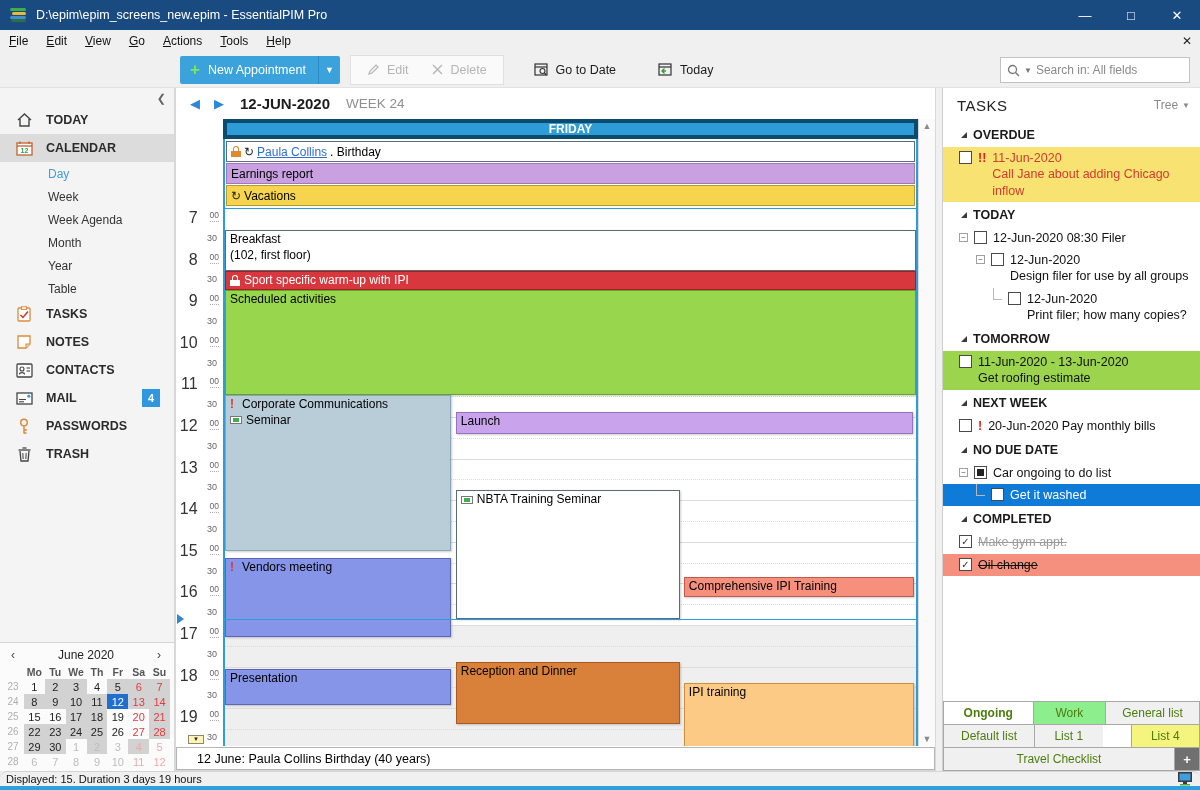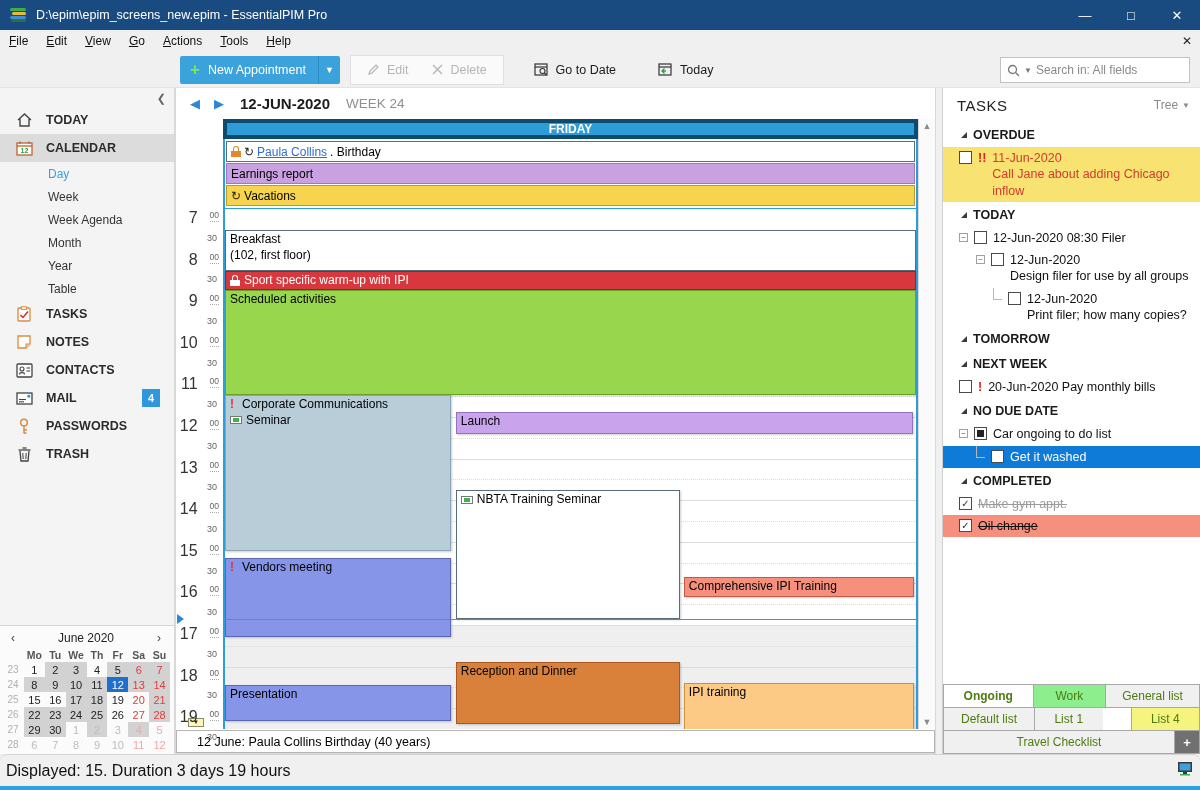--- a/index.html
+++ b/index.html
@@ -121,21 +121,21 @@
   .titem.sel { background:#0d7bd7; color:#fff; }
   .strike { text-decoration:line-through; }
   .tp-tabs { flex:0 0 auto; }
   .tabrow { display:flex; height:23px; }
   .tab { flex:1; border:1px solid #a8a8a8; border-right-width:0; background:#f0f0f0; font-size:12px; display:flex; align-items:center; justify-content:center; color:#4d7c0f; margin-top:-1px; }
   .tabrow .tab:last-child { border-right-width:1px; }
   .tab.active { background:#fff; font-weight:bold; }
   .tab.plus { flex:0 0 26px; background:#707070; color:#fff; font-weight:bold; font-size:13px; }
 
   
-  .statusbar { height:32px; background:#f0f0f0; border-top:1px solid #d4d4d4; display:flex; align-items:center; font-size:16px; color:#111; padding:0 6px; flex:0 0 auto;border-radius:7px; }
+  .statusbar { height:15px; background:#f0f0f0; border-top:1px solid #d4d4d4; display:flex; align-items:center; font-size:11px; color:#111; padding:0 6px; flex:0 0 auto;border-radius:7px; }
   .statusbar .right { margin-left:auto; }
 </style>
 </head>
 <body>
 
 <div class="window">
 
   <div class="titlebar">
     <span class="app-icon">
       <span style="top:0;background:#3fae49;"></span>
@@ -546,21 +546,21 @@
                   <div style="display: flex; align-items: center; gap: 4px;">
                     <span class="bang">!</span>
                     <span>Vendors meeting</span>
                   </div>
                 </div>
                 <div class="event" style="left: 66.4%; width: 33.3%; top: 368px; height: 20px; background: rgb(246, 143, 124); border-color: rgb(192, 91, 74); color: rgb(0, 0, 0);">
                   <div style="display: flex; align-items: center; gap: 4px;">
                     <span>Comprehensive IPI Training</span>
                   </div>
                 </div>
-                <div class="event" style="left: 0%; width: 32.7%; top: 476px; height: 36px; background: rgb(135, 149, 232); border-color: rgb(90, 102, 184); color: rgb(0, 0, 0);">
+                <div class="event" style="left: 0%; width: 32.7%; top: 460px; height: 36px; background: rgb(135, 149, 232); border-color: rgb(90, 102, 184); color: rgb(0, 0, 0);">
                   <div style="display: flex; align-items: center; gap: 4px;">
                     <span>Presentation</span>
                   </div>
                 </div>
                 <div class="event" style="left: 33.4%; width: 32.4%; top: 453px; height: 62px; background: rgb(217, 129, 59); border-color: rgb(168, 90, 34); color: rgb(0, 0, 0);">
                   <div style="display: flex; align-items: center; gap: 4px;">
                     <span>Reception and Dinner</span>
                   </div>
                 </div>
                 <div class="event" style="left: 66.4%; width: 33.3%; top: 474px; height: 70px; background: rgb(252, 202, 132); border-color: rgb(201, 145, 63); color: rgb(0, 0, 0);">
@@ -625,20 +625,27 @@
             <span class="cb"></span>
             <div>
               <div>12-Jun-2020</div>
               <div>Print filer; how many copies?</div>
             </div>
           </div>
           <div class="tsec">
             <span class="tri"></span>
             <span>TOMORROW</span>
           </div>
+          <div class="titem" style="background: rgb(156, 213, 77);">
+            <span class="cb"></span>
+            <div>
+              <div>11-Jun-2020 - 13-Jun-2020</div>
+              <div>Get roofing estimate</div>
+            </div>
+          </div>
           <div class="tsec">
             <span class="tri"></span>
             <span>NEXT WEEK</span>
           </div>
           <div class="titem">
             <span class="cb"></span>
             <span class="bang">!</span>
             <div>
               <div>20-Jun-2020 Pay monthly bills</div>
             </div>

